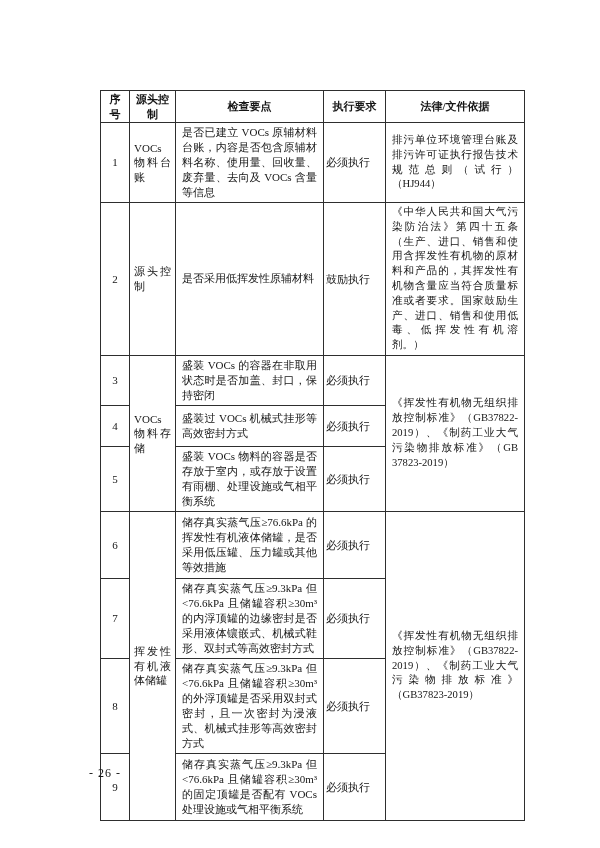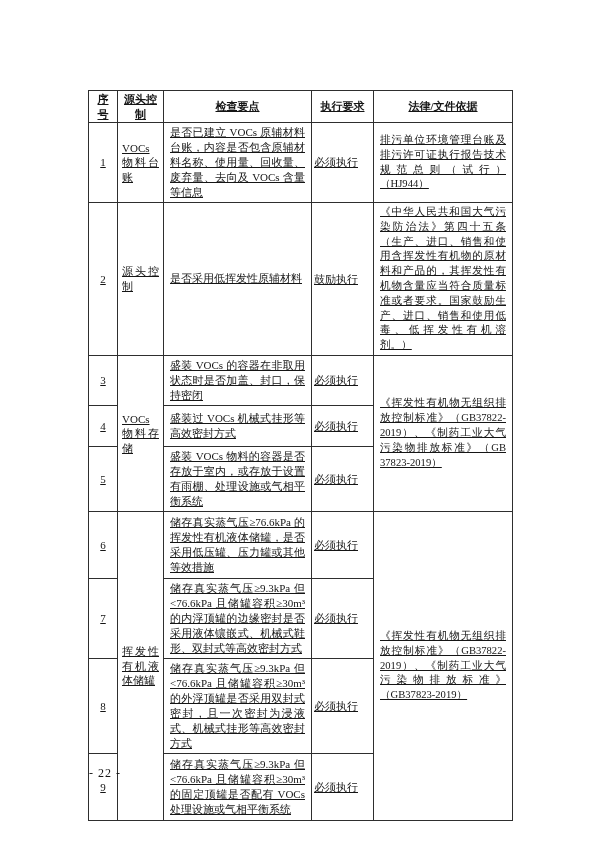--- a/index.html
+++ b/index.html
@@ -11,22 +11,22 @@
   }
   .page { position:relative; width:600px; height:848px; background:#ffffff; overflow:hidden; }
 
   .doc-title {
     position:absolute; left:104px; top:68px;
     font-size:12.5px; font-weight:bold; letter-spacing:0.6px;
     white-space:nowrap;
   }
 
   table.checklist {
-    position:absolute; left:88px; top:90px;
-    width:424px; border-collapse:collapse; table-layout:fixed;text-decoration:underline;
+    position:absolute; left:100px; top:90px;
+    width:424px; border-collapse:collapse; table-layout:fixed;
   }
   .checklist td, .checklist th {
     border:1px solid #2e2e2e;
     font-size:11px; line-height:14.5px;
     vertical-align:middle;
     box-sizing:border-box;
     padding:2px 4px;
     overflow:hidden;
     font-weight:normal;
   }
@@ -136,15 +136,15 @@
       </tr>
 
       <tr class="r9">
         <td class="num">9</td>
         <td class="point">储存真实蒸气压≥9.3kPa 但&lt;76.6kPa 且储罐容积≥30m³ 的固定顶罐是否配有 VOCs 处理设施或气相平衡系统</td>
         <td class="req">必须执行</td>
       </tr>
     </tbody>
   </table>
 
-  <div class="page-number">- 22 -</div>
+  <div class="page-number">- 26 -</div>
 
 </div>
 
 </body></html>

